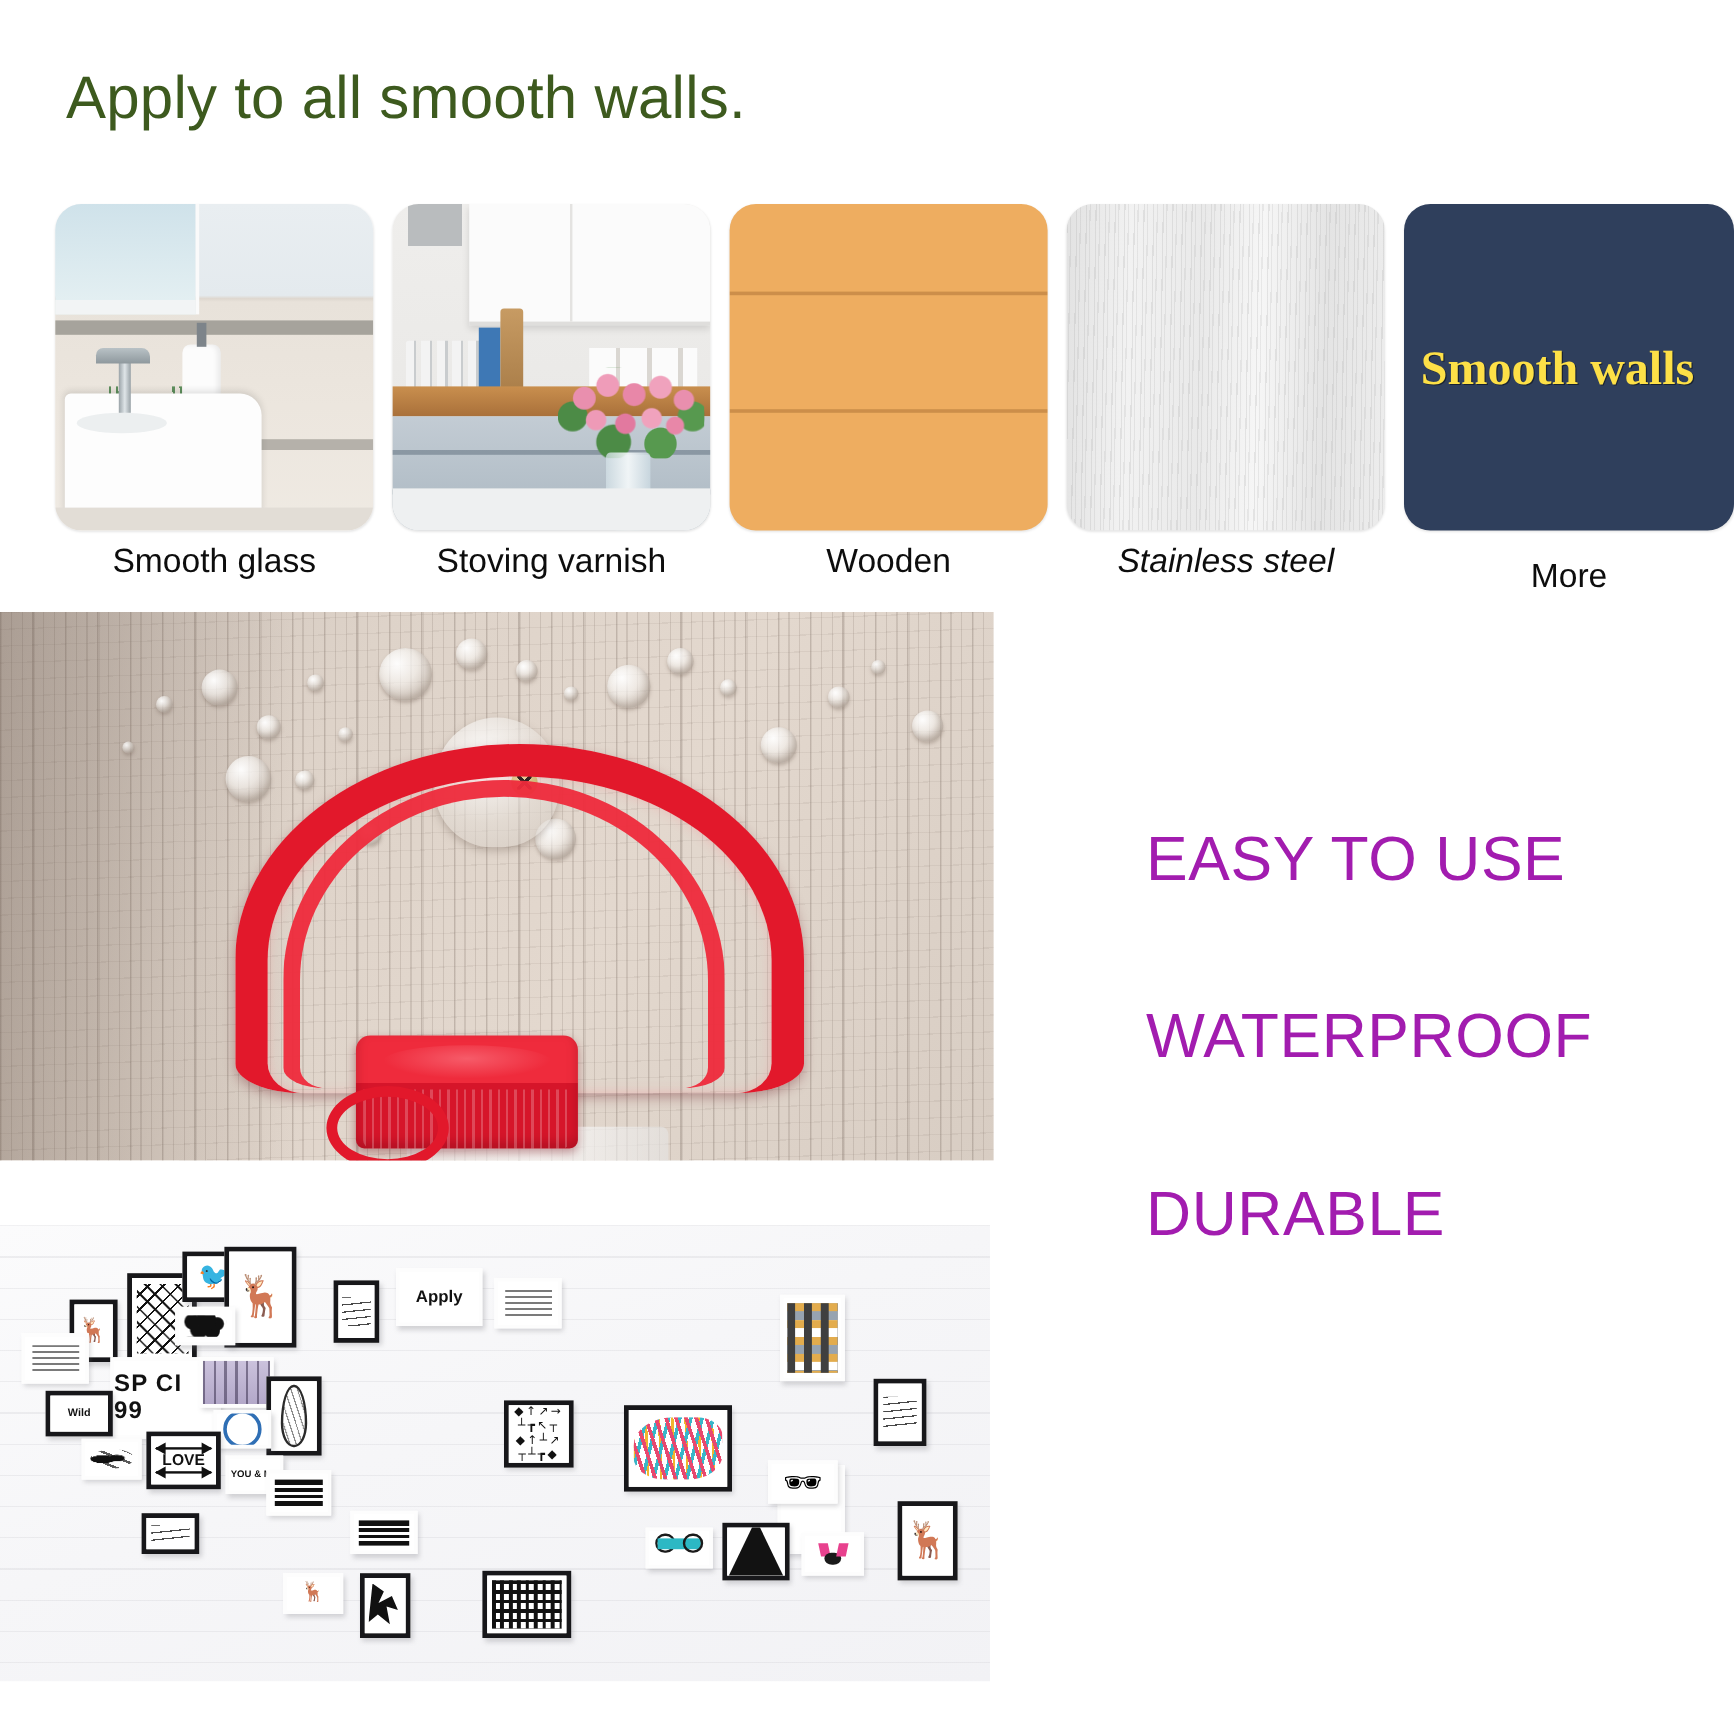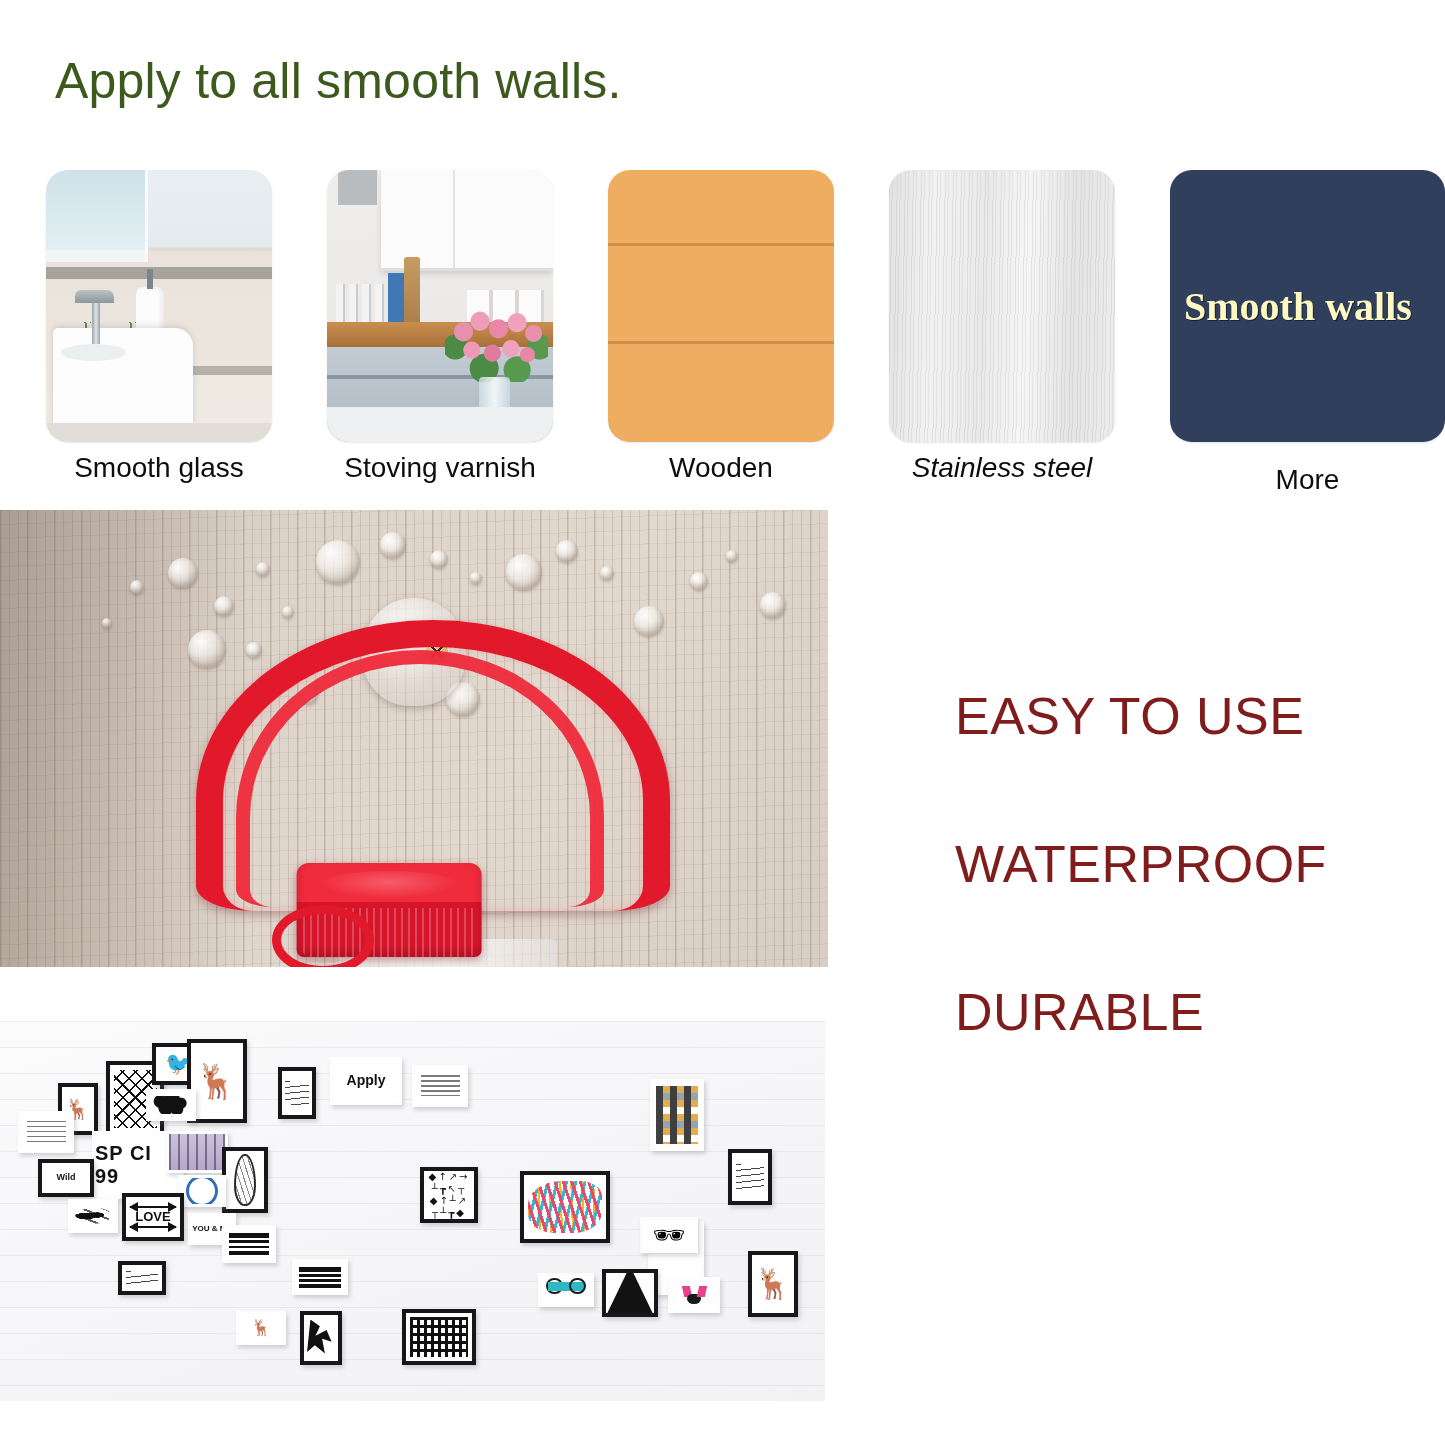--- a/index.html
+++ b/index.html
@@ -5,21 +5,21 @@
   html,body{margin:0;padding:0;background:#fff;}
   body{width:1445px;height:1445px;position:relative;overflow:hidden;
        font-family:"Liberation Sans","DejaVu Sans",sans-serif;background:#fff;}
 
   
   #heading{position:absolute;left:55px;top:52px;font-size:50px;color:#3d5a1e;
            letter-spacing:.2px;white-space:nowrap;}
 
   
   #tile-strip{position:absolute;left:0;top:170px;width:1445px;height:330px;}
-  .tile-cell{position:absolute;top:0;width:226px;}
+  .tile-cell{position:absolute;top:0;width:265px;}
   .tile{position:relative;width:100%;height:272px;border-radius:22px;overflow:hidden;
         box-shadow:0 1px 2px rgba(0,0,0,.10);}
   .tile-label{position:absolute;top:282px;left:0;width:100%;text-align:center;
               font-size:28px;color:#0d0d0d;white-space:nowrap;}
   .tile-label.lower{top:294px;}
 
   
   .bath{background:linear-gradient(#e9eef1 0%,#e4eaee 28%,#ded7cf 29%,#e8e2da 30%,
                                    #ece6de 62%,#efeae3 100%);}
   .bath .window{position:absolute;left:0;top:0;width:44%;height:34%;
@@ -109,21 +109,21 @@
       repeating-linear-gradient(91deg,
         rgba(160,160,160,.22) 0 1px,transparent 1px 3px,
         rgba(120,120,120,.12) 3px 4px,transparent 4px 8px),
       linear-gradient(92deg,#e2e2e2 0%,#f2f2f2 20%,#e9e9e9 42%,#f6f6f6 60%,
         #e4e4e4 80%,#ededed 100%);
       background-color:#ececec;}
 
   
   .navy{background:#2f3f5c;display:flex;align-items:center;justify-content:flex-start;}
   #navy-text{font-family:"Liberation Serif","DejaVu Serif",serif;font-weight:bold;
-      font-size:40px;color:#fef9c3;white-space:nowrap;margin-left:14px;
+      font-size:40px;color:#fde047;white-space:nowrap;margin-left:14px;
       text-shadow:1px 1px 0 rgba(0,0,0,.45);}
 
   
   #hook-photo{position:absolute;left:0;top:510px;width:828px;height:457px;overflow:hidden;
       background:
         repeating-linear-gradient(90deg,rgba(120,105,95,.20) 0 1px,transparent 1px 9px),
         repeating-linear-gradient(90deg,rgba(110,95,85,.13) 0 2px,transparent 2px 27px),
         repeating-linear-gradient(178deg,rgba(125,110,100,.10) 0 1px,transparent 1px 14px),
         linear-gradient(120deg,#cdc2b9 0%,#ded3c9 30%,#e3d8ce 60%,#d8cdc3 100%);}
   #hook-photo .corner-shadow{position:absolute;left:0;top:0;width:30%;height:100%;
@@ -163,21 +163,21 @@
       background:radial-gradient(ellipse at 50% 40%,rgba(255,150,160,.45),transparent 70%);
       border-radius:50%;}
   .carrier .ring{position:absolute;left:18%;top:82%;width:20%;height:15%;
       border:9px solid #e2182b;border-radius:50%;}
   .carrier .bottle{position:absolute;left:34%;top:92%;width:52%;height:22%;
       background:linear-gradient(90deg,rgba(238,238,238,.55),rgba(252,252,252,.75),
                  rgba(230,230,230,.55));border-radius:6px;}
 
   
   #benefits{position:absolute;left:955px;top:686px;width:470px;}
-  .benefit{font-size:52px;color:#7f1d1d;letter-spacing:.5px;margin-bottom:88px;white-space:nowrap;}
+  .benefit{font-size:52px;color:#a21caf;letter-spacing:.5px;margin-bottom:88px;white-space:nowrap;}
   .benefit:last-child{margin-bottom:0;}
 
   
   #gallery-photo{position:absolute;left:0;top:1021px;width:825px;height:380px;overflow:hidden;
       background:
         repeating-linear-gradient(180deg,rgba(205,205,210,.30) 0 1px,transparent 1px 26px),
         linear-gradient(160deg,#fbfbfc 0%,#f6f6f8 45%,#f2f2f5 100%);}
   .frm{position:absolute;box-sizing:border-box;background:#fff;
        box-shadow:2px 3px 4px rgba(110,110,120,.28);}
   .frm.blk{border:4px solid #17171a;}

